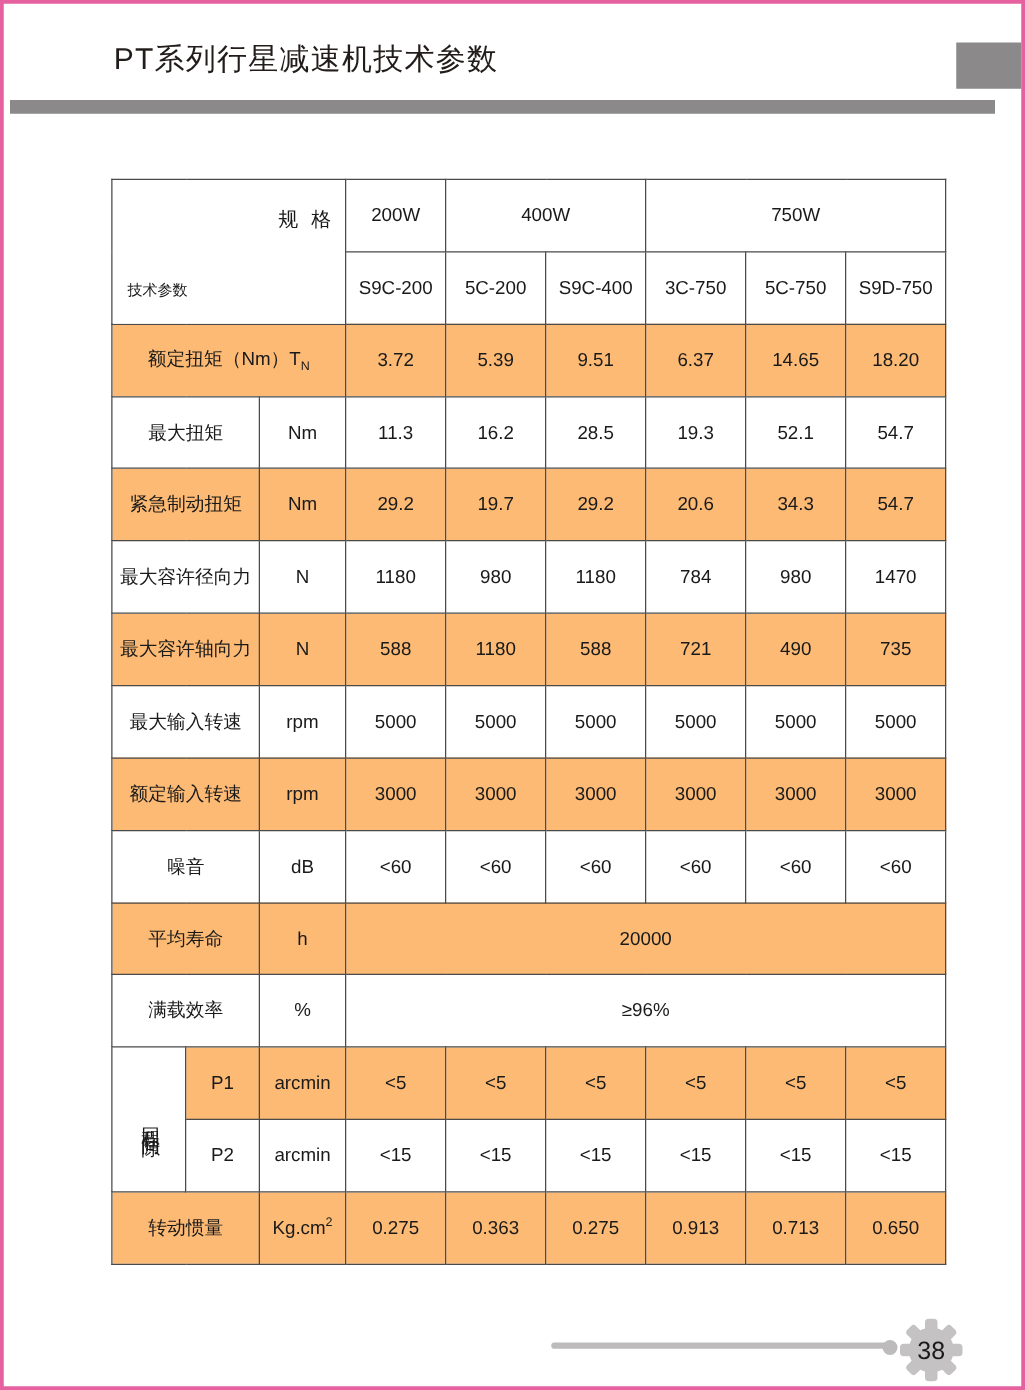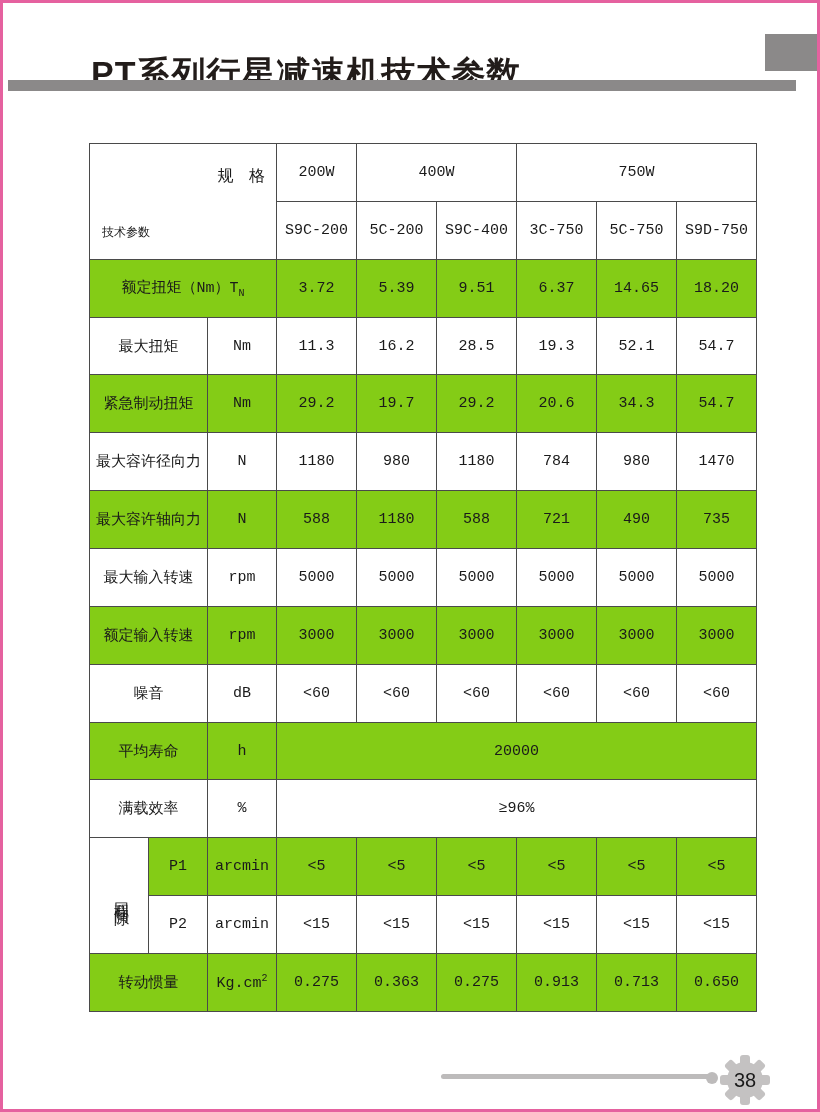--- a/index.html
+++ b/index.html
@@ -8,46 +8,45 @@
     position:relative;
     background:#ffffff;
     border:3px solid #e5619f;
     font-family:"Liberation Sans","DejaVu Sans",sans-serif;
     color:#1a1a1a;
     overflow:hidden;
   }
   
   .page-title {
     position:absolute; left:88px; top:28px;
-    font-size:34px; font-weight:700; letter-spacing:1px;
+    font-size:24px; font-weight:400; letter-spacing:1px;
     color:#221c1a;
-    margin-top:20px;
   }
   .header-bar {
     position:absolute; left:5px; top:77px;
     width:788px; height:11px; background:#8b8989;
   }
   .header-accent-box {
     position:absolute; left:762px; top:31px;
     width:52px; height:37px; background:#8b8989;
   }
   
   table.spec {
     position:absolute; left:86px; top:140px;
     width:667px; border-collapse:collapse; table-layout:fixed;
-    font-family:Liberation Mono, monospace;
+    font-family:Liberation Sans, sans-serif;
   }
   table.spec tr { height:57.87px; }
   table.spec td {
     border:1px solid #4a4a4a;
     text-align:center; vertical-align:middle;
     font-size:15px; background:#ffffff;
     padding:0 2px;
   }
-  table.spec tr.shade td { background:#84cc16; }
+  table.spec tr.shade td { background:#fdba74; }
   table.spec td.white-bg { background:#ffffff !important; }
   td.corner {
     position:relative; padding:0;
     background-image:linear-gradient(to top right,
       #ffffff calc(50% - 0.7px),
       #4a4a4a calc(50% - 0.7px),
       #4a4a4a calc(50% + 0.7px),
       #ffffff calc(50% + 0.7px));
   }
   .corner-top   { position:absolute; top:22px; right:8px;  font-size:16px; letter-spacing:3px; }

